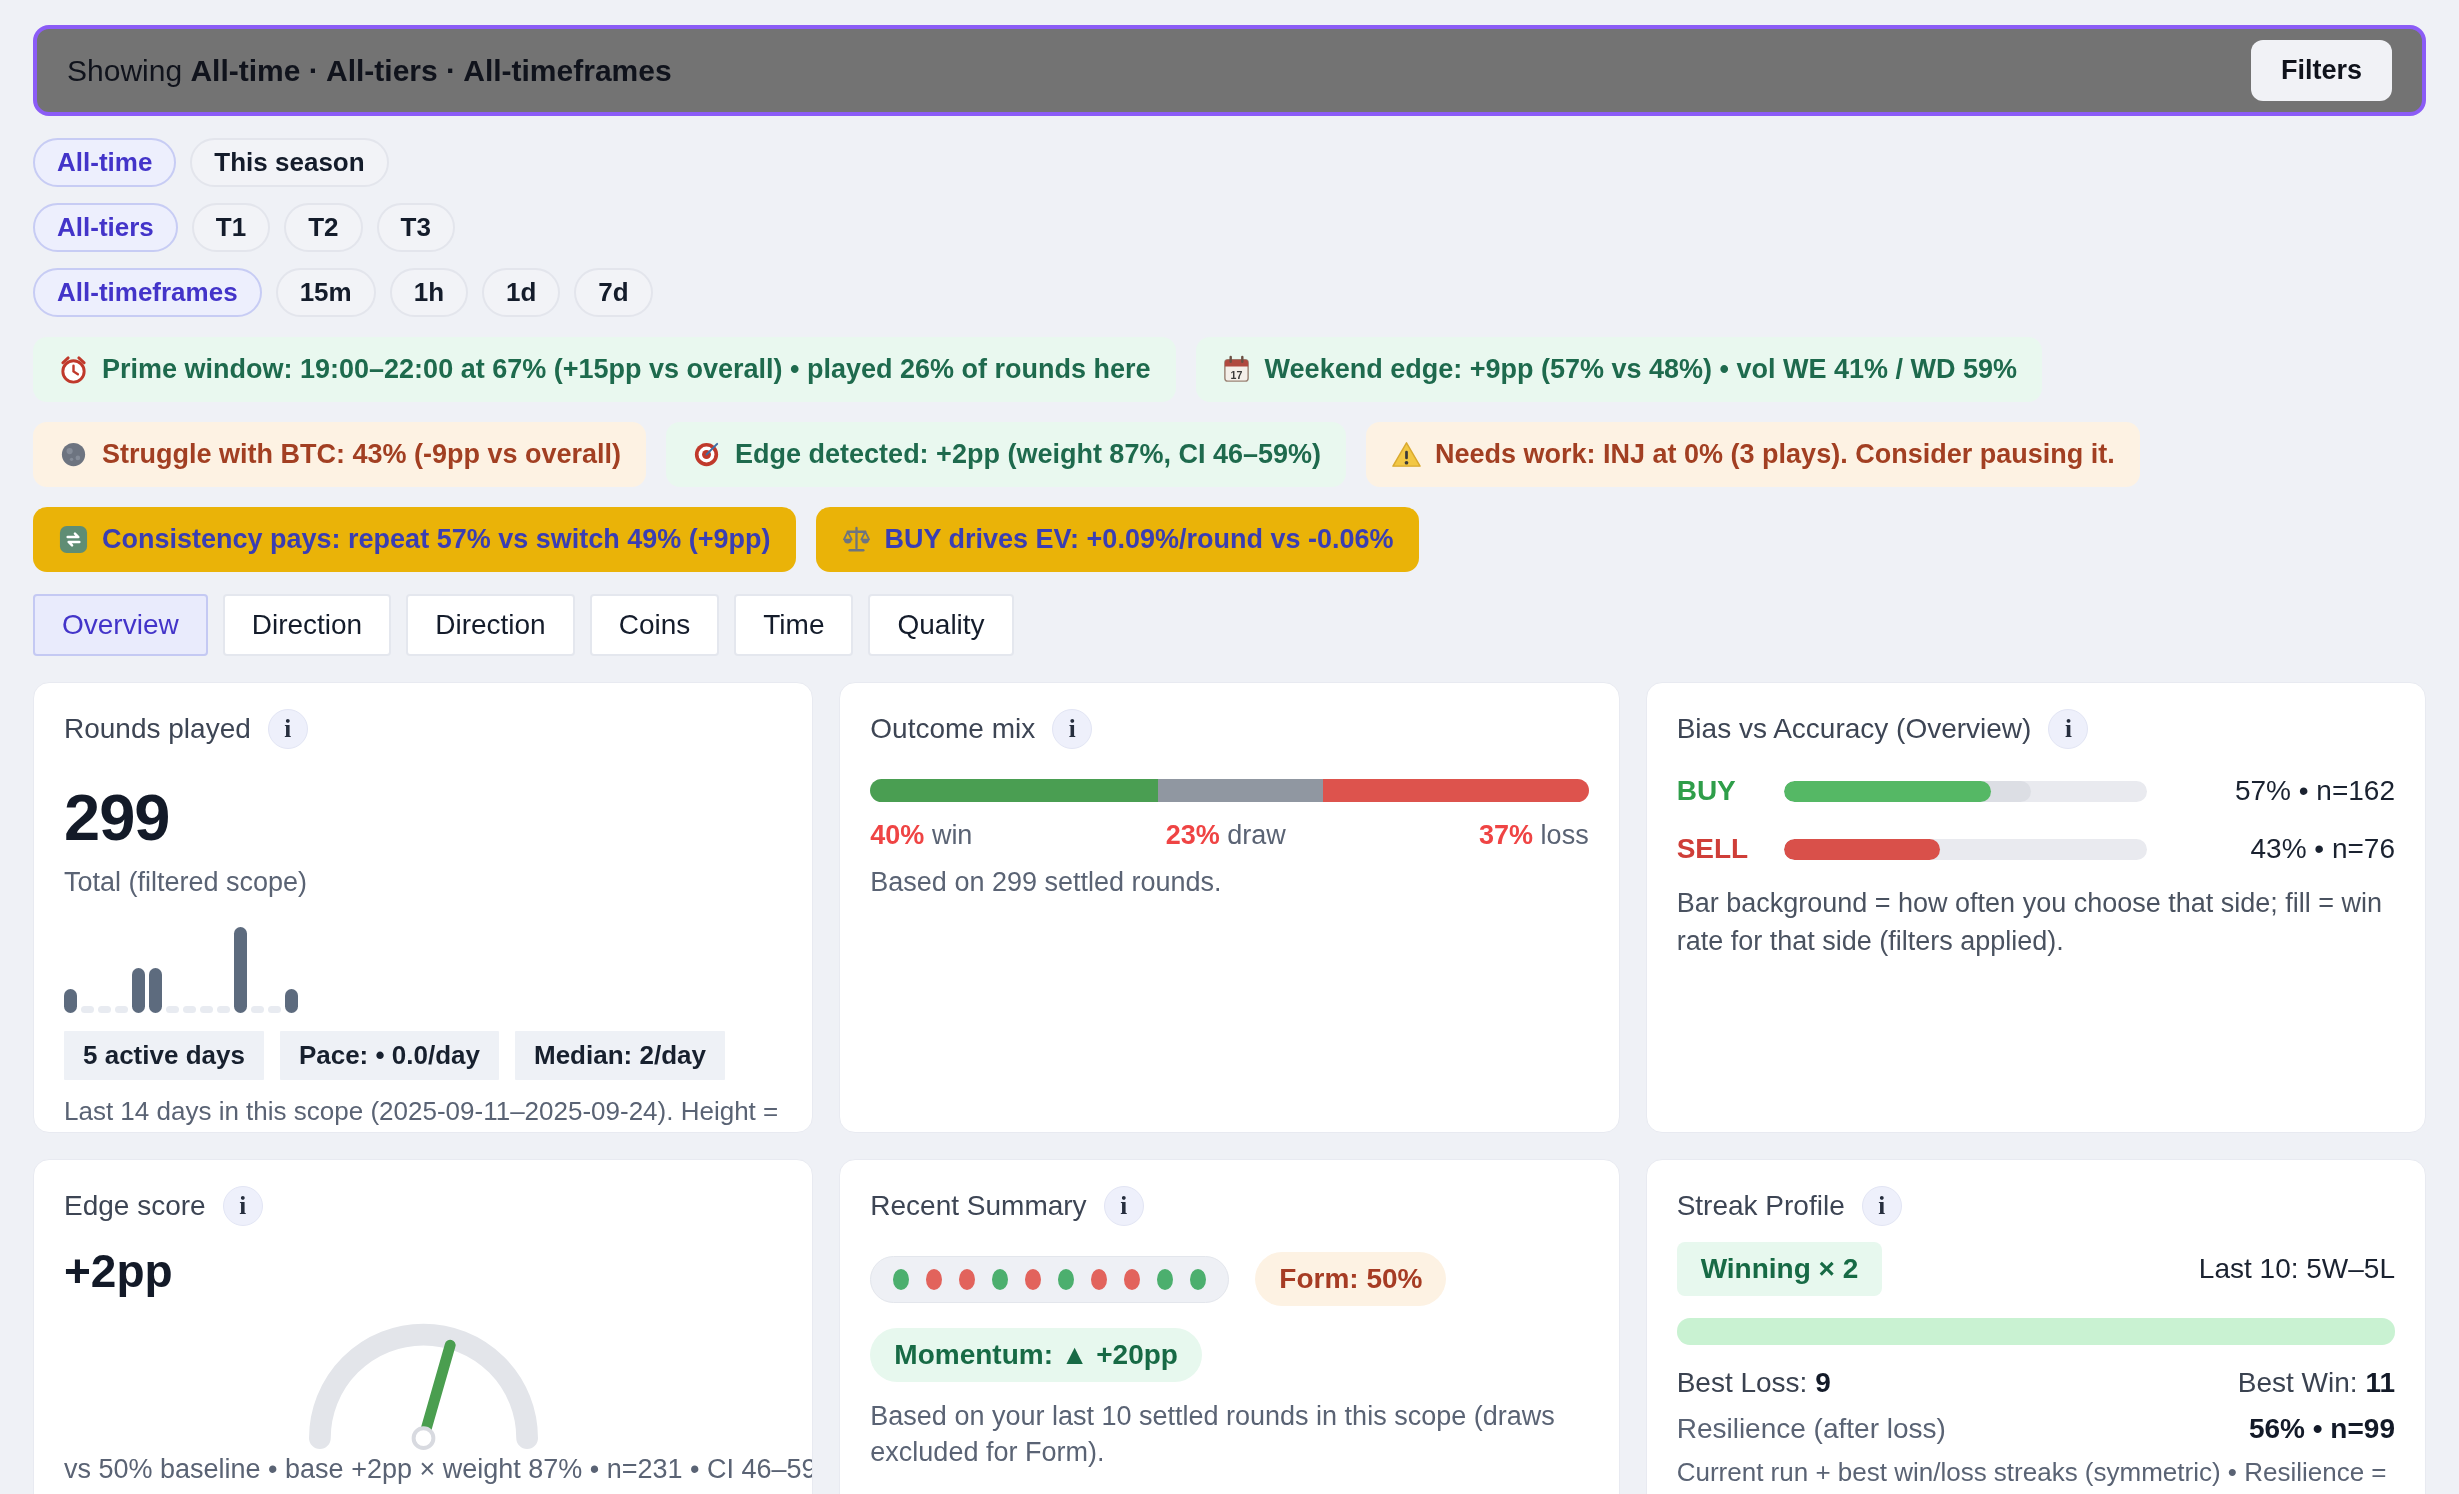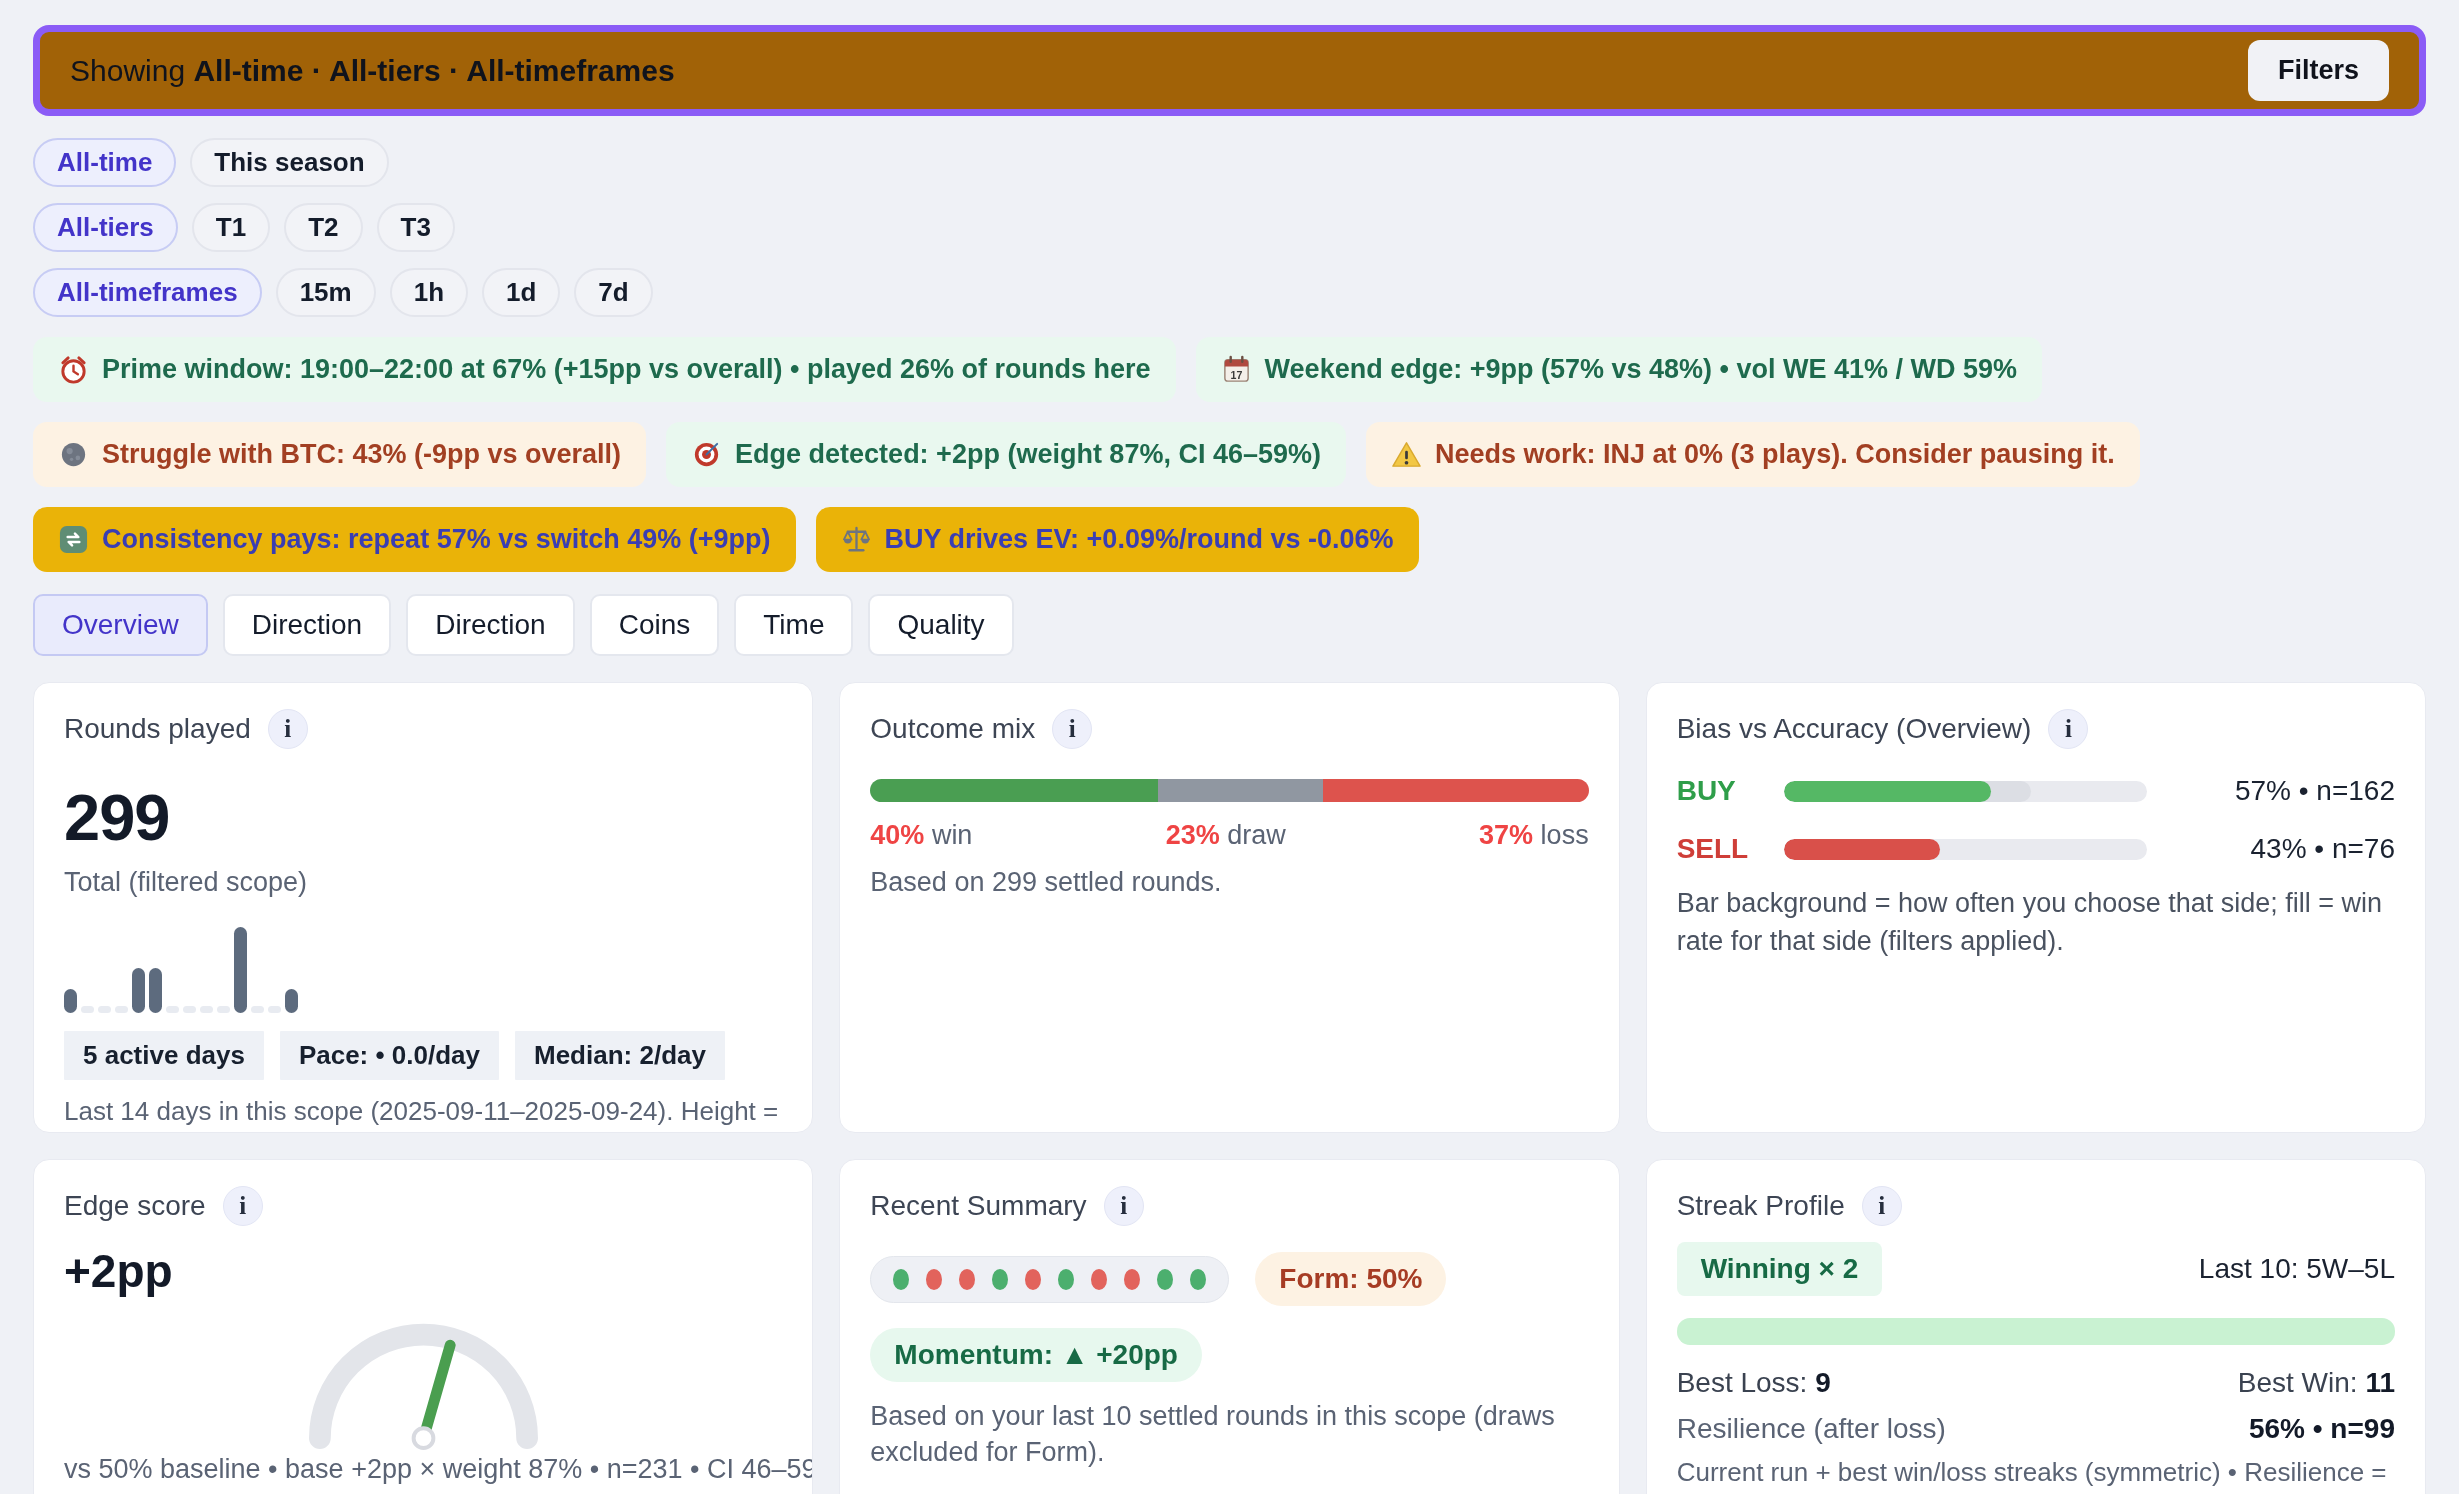--- a/index.html
+++ b/index.html
@@ -7,21 +7,21 @@
   body {
     background:#eff1f6;
     font-family:"Liberation Sans","DejaVu Sans",sans-serif;
     color:#10131c;
     overflow:hidden;
   }
   .wrap { padding:25px 33px 0; }
 
   
   .headerbar {
-    background:#a16207; border:7px solid #8b5cf6; border-radius:16px;
+    background:#737373; border:4px solid #8b5cf6; border-radius:16px;
     height:91px; display:flex; align-items:center; justify-content:space-between;
     padding:0 30px;
   }
   .showing { font-size:30px; color:#10131c; }
   .showing .bold { font-weight:700; }
   .btn-filters {
     background:#f1f2f6; border:none; border-radius:12px;
     padding:15px 30px; font-family:inherit; font-size:27px; font-weight:700; color:#10131c;
     cursor:pointer;
   }
@@ -44,21 +44,21 @@
   }
   .insight .icn { display:inline-flex; width:31px; height:31px; flex:none; }
   .insight .icn svg { width:100%; height:100%; }
   .tone-green  { background:#e9f8ef; color:#1e6a4d; }
   .tone-orange { background:#fdf2e3; color:#a23f22; }
   .tone-indigo { background:#eab308; color:#3a3eb3;justify-content:center; }
 
   
   .tabs { display:flex; gap:15px; margin-top:22px; }
   .tab {
-    background:#fff; border:2px solid #e4e7ee; border-radius:10px;
+    background:#fff; border:2px solid #e4e7ee; border-radius:4px;
     padding:13px 27px; font-family:inherit; font-size:28px; color:#141c2b; cursor:pointer;
   }
   .tab.active { background:#e9ebfc; border-color:#c4c9f3; color:#4334c9; }
 
   
   .grid { display:grid; grid-template-columns:repeat(3,1fr); gap:26px; margin-top:26px; }
   .card {
     background:#fff; border:1px solid #e8eaf1; border-radius:16px;
     padding:26px 30px; overflow:hidden;
   }

